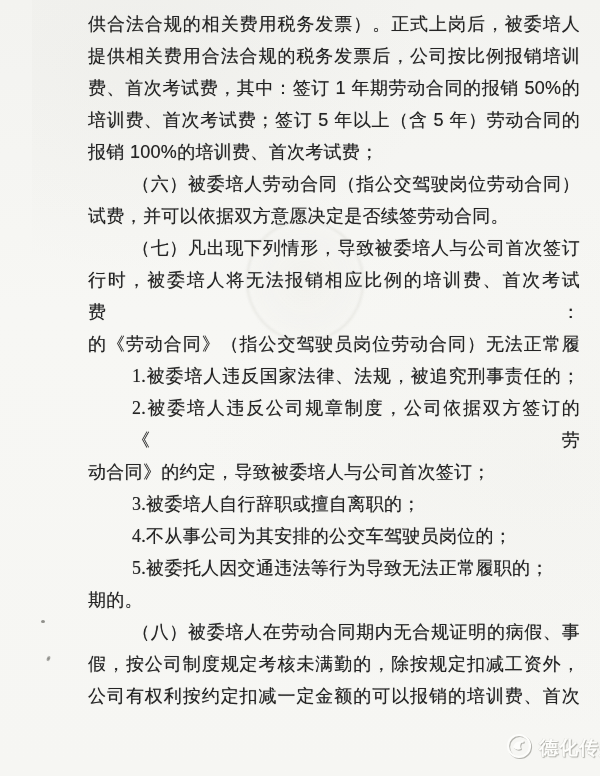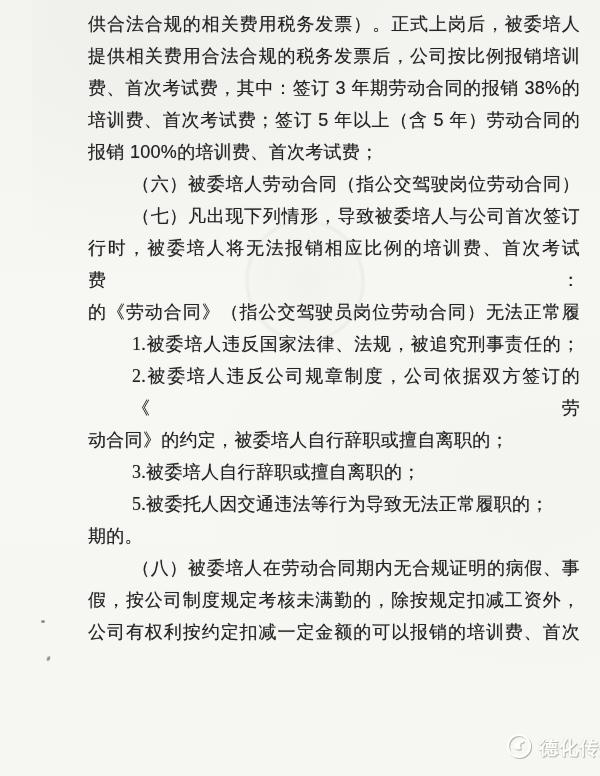--- a/index.html
+++ b/index.html
@@ -79,31 +79,33 @@
 </head>
 <body>
 
 <div class="page">
 
   <div class="stamp"></div>
 
   <div class="textblock">
     <div class="line j">供合法合规的相关费用税务发票）。正式上岗后，被委培人</div>
     <div class="line j">提供相关费用合法合规的税务发票后，公司按比例报销培训</div>
-    <div class="line j">费、首次考试费，其中：签订 3 年期劳动合同的报销 38%的</div>
+    <div class="line j">费、首次考试费，其中：签订 1 年期劳动合同的报销 50%的</div>
     <div class="line j">培训费、首次考试费；签订 5 年以上（含 5 年）劳动合同的</div>
     <div class="line">报销 100%的培训费、首次考试费；</div>
     <div class="line ind j">（六）被委培人劳动合同（指公交驾驶岗位劳动合同）</div>
+    <div class="line">试费，并可以依据双方意愿决定是否续签劳动合同。</div>
     <div class="line ind j">（七）凡出现下列情形，导致被委培人与公司首次签订</div>
     <div class="line j">行时，被委培人将无法报销相应比例的培训费、首次考试费：</div>
     <div class="line j">的《劳动合同》（指公交驾驶员岗位劳动合同）无法正常履</div>
     <div class="line ind j">1.被委培人违反国家法律、法规，被追究刑事责任的；</div>
     <div class="line ind j">2.被委培人违反公司规章制度，公司依据双方签订的《劳</div>
-    <div class="line">动合同》的约定，被委培人自行辞职或擅自离职的；</div>
+    <div class="line">动合同》的约定，导致被委培人与公司首次签订；</div>
     <div class="line ind">3.被委培人自行辞职或擅自离职的；</div>
+    <div class="line ind">4.不从事公司为其安排的公交车驾驶员岗位的；</div>
     <div class="line ind">5.被委托人因交通违法等行为导致无法正常履职的；</div>
     <div class="line">期的。</div>
     <div class="line ind j">（八）被委培人在劳动合同期内无合规证明的病假、事</div>
     <div class="line j">假，按公司制度规定考核未满勤的，除按规定扣减工资外，</div>
     <div class="line j">公司有权利按约定扣减一定金额的可以报销的培训费、首次</div>
 
   </div>
 
   <div class="speck speck-1"></div>
   <div class="speck speck-2"></div>

